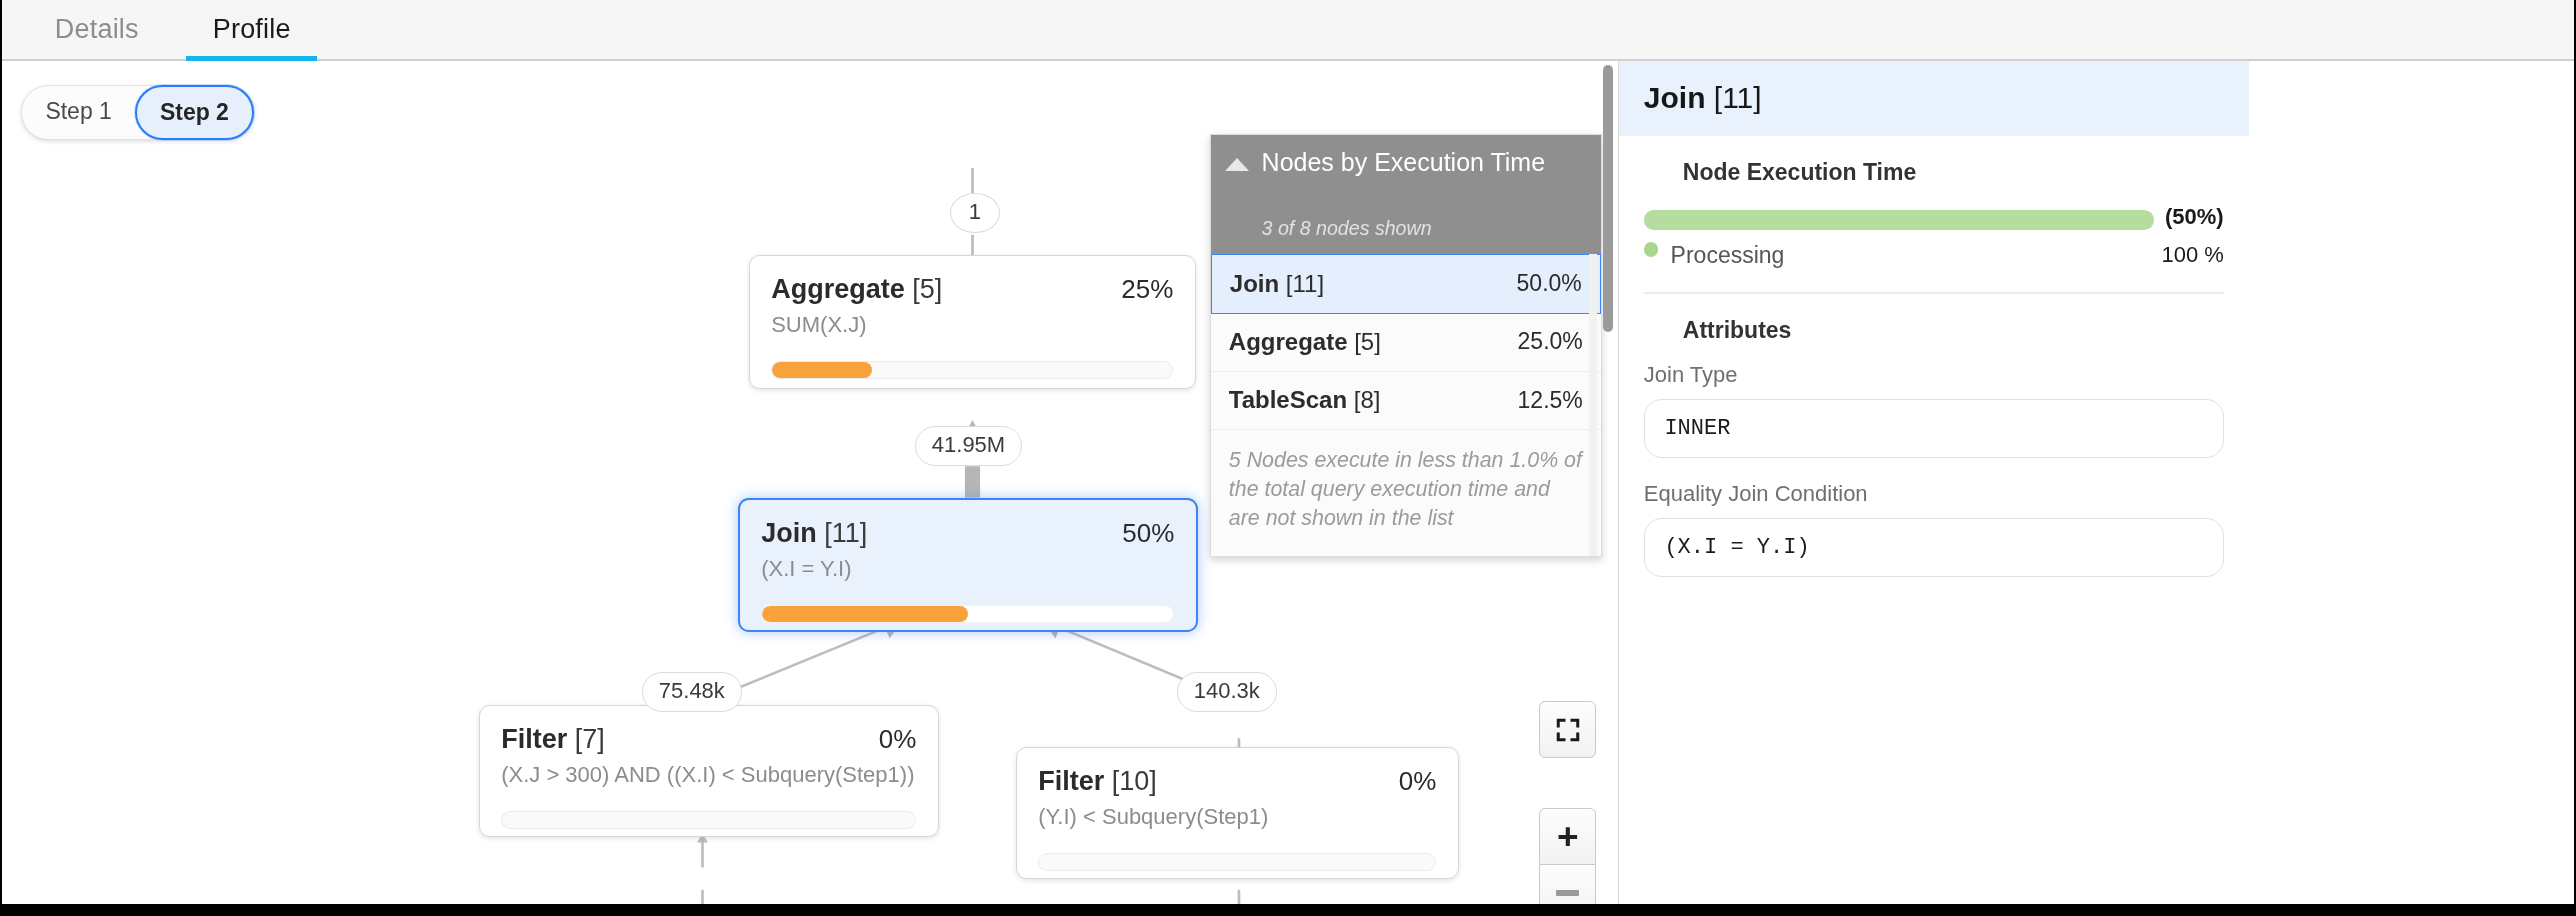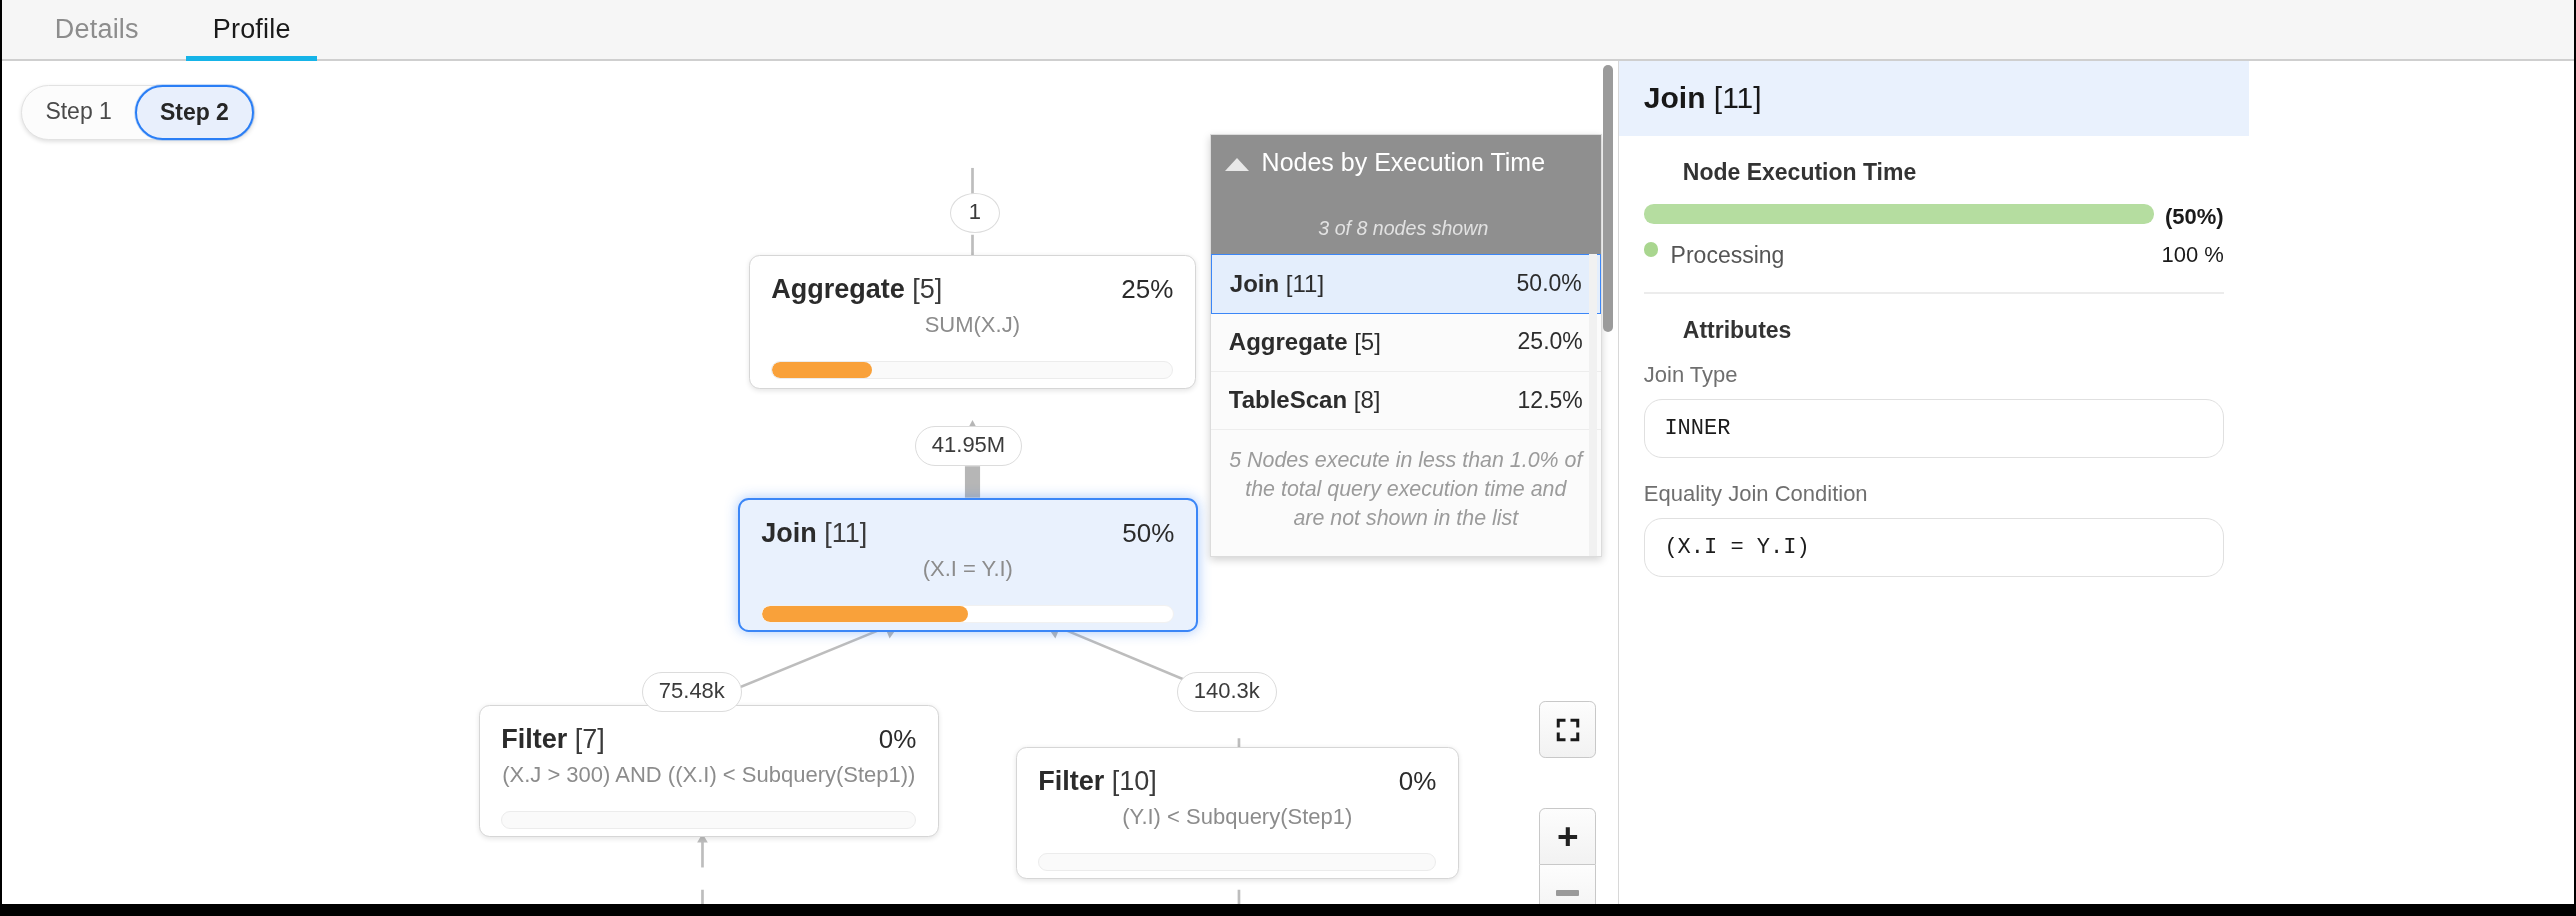--- a/index.html
+++ b/index.html
@@ -54,21 +54,20 @@
   }
 
   
   .canvas {
     position: relative;
     width: 1617px;
     height: 843px;
     background: #ffffff;
     overflow: hidden;
     border-right: 0.9px solid #d8d8d8;
-    text-align: center;
   }
 
   
   .steps {
     position: absolute;
     left: 19.6px; top: 24px;
     display: flex;
     align-items: center;
     background: #fcfcfc;
     border: 0.9px solid #e2e2e2;
@@ -270,21 +269,21 @@
   .sb-title { font-size: 30px; color: #181818; }
   .sb-title b { font-weight: bold; }
   .sb-title .idx { font-weight: normal; }
 
   .sb-body { padding: 23px 25px 0 25px; }
   .sb-section-title {
     font-size: 23px; font-weight: bold; color: #333333;
     margin-bottom: 18px;
     margin-left: 39px;
   }
-  .timebar-row { display: flex; align-items: flex-start; gap: 10.7px; }
+  .timebar-row { display: flex; align-items: flex-end; gap: 10.7px; }
   .timebar {
     flex: 1;
     height: 19.6px;
     background: #b5dda0;
     border-radius: 9.8px;
   }
   .timebar-pct { font-size: 22px; font-weight: bold; color: #1a1a1a; }
   .legend-row {
     display: flex; align-items: flex-start;
     margin-top: 12.5px;

